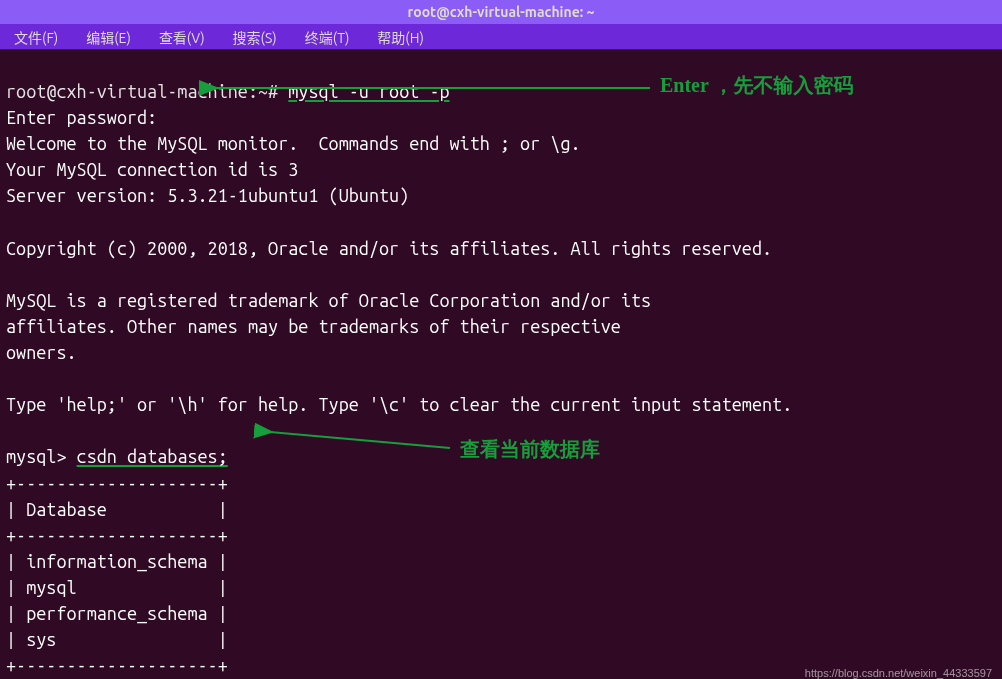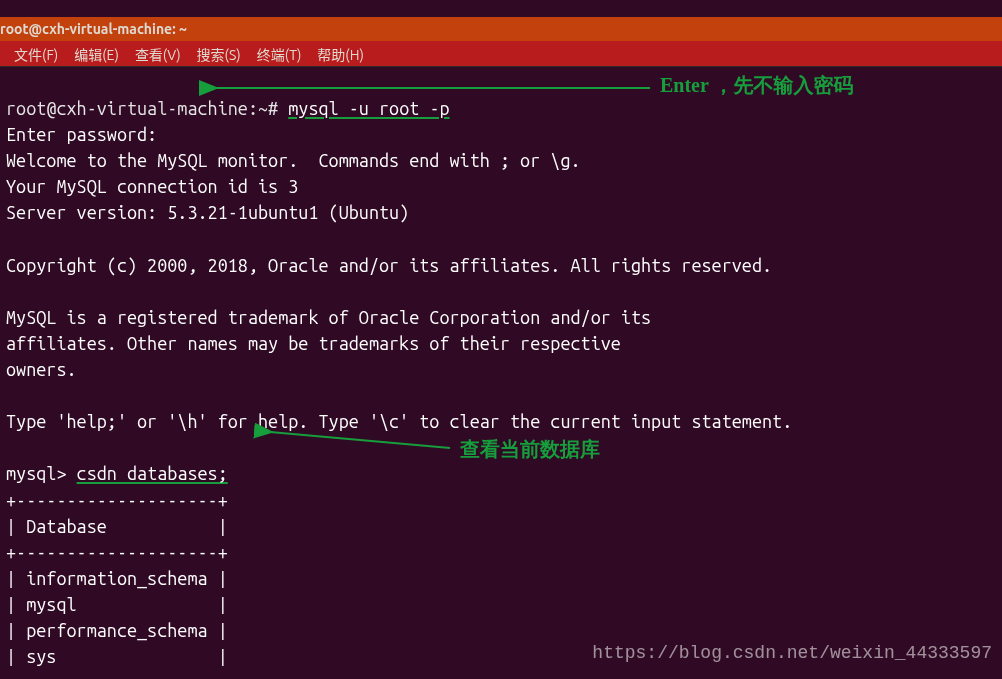--- a/index.html
+++ b/index.html
@@ -7,40 +7,39 @@
       width: 1002px;
       height: 679px;
       background: #300a24;
       font-family: "Ubuntu Mono", "DejaVu Sans Mono", monospace;
       font-size: 18px;
       color: #ffffff;
       overflow: hidden;
       position: relative;
     }
     .titlebar {
-      background: #c2410c;
+      background: #8b5cf6;
       height: 24px;
-      text-align: left;
+      text-align: center;
       color: #dfdbd2;
       font-family: "Ubuntu", sans-serif;
       font-size: 14px;
       line-height: 24px;
       font-weight: bold;
-      margin-top: 17px;
     }
     .menubar {
-      background: #b91c1c;
+      background: #6d28d9;
       height: 26px;
       padding-left: 8px;
       font-family: "Ubuntu", "Noto Sans CJK SC", sans-serif;
       font-size: 14px;
       color: #dfdbd2;
       display: flex;
       align-items: center;
-      gap: 4px;
+      gap: 16px;
       border-bottom: 1px solid #2c2b27;
     }
     .menu-item {
       padding: 2px 6px;
       cursor: pointer;
     }
     .terminal {
       padding: 2px 6px;
       line-height: 1.45;
       white-space: pre;
@@ -56,24 +55,24 @@
       font-weight: bold;
     }
     .svg-overlay {
       position: absolute;
       top: 0; left: 0;
       pointer-events: none;
     }
     .watermark {
       position: absolute;
       right: 10px;
-      bottom: 16px;
+      bottom: 0;
       color: rgba(255,255,255,0.55);
-      font-family: Liberation Mono, monospace;
-      font-size: 18px;
+      font-family: Liberation Sans, sans-serif;
+      font-size: 11px;
     }
   </style>
 </head>
 <body>
 
 <div class="titlebar">
   <span>root@cxh-virtual-machine: ~</span>
 </div>
 
 <div class="menubar">

